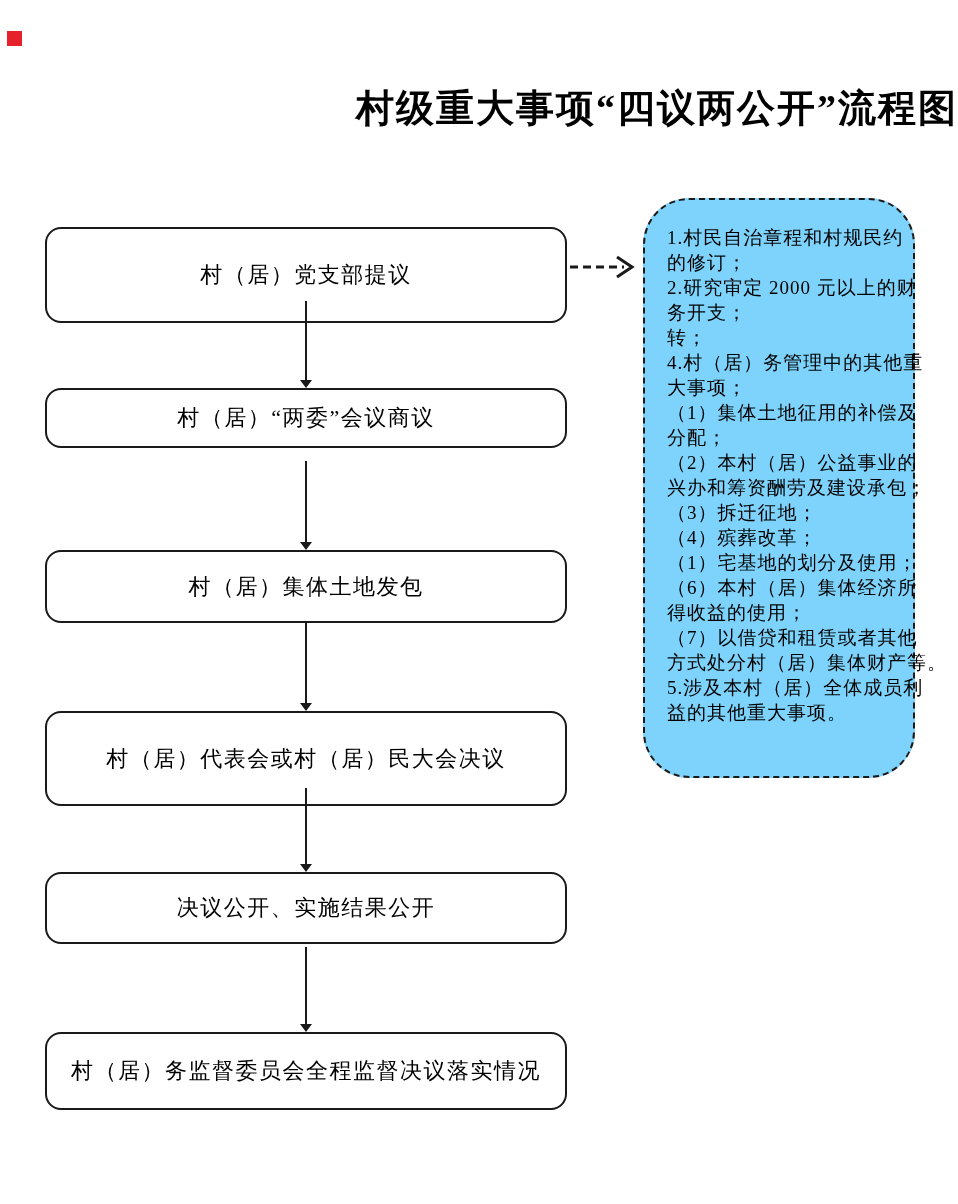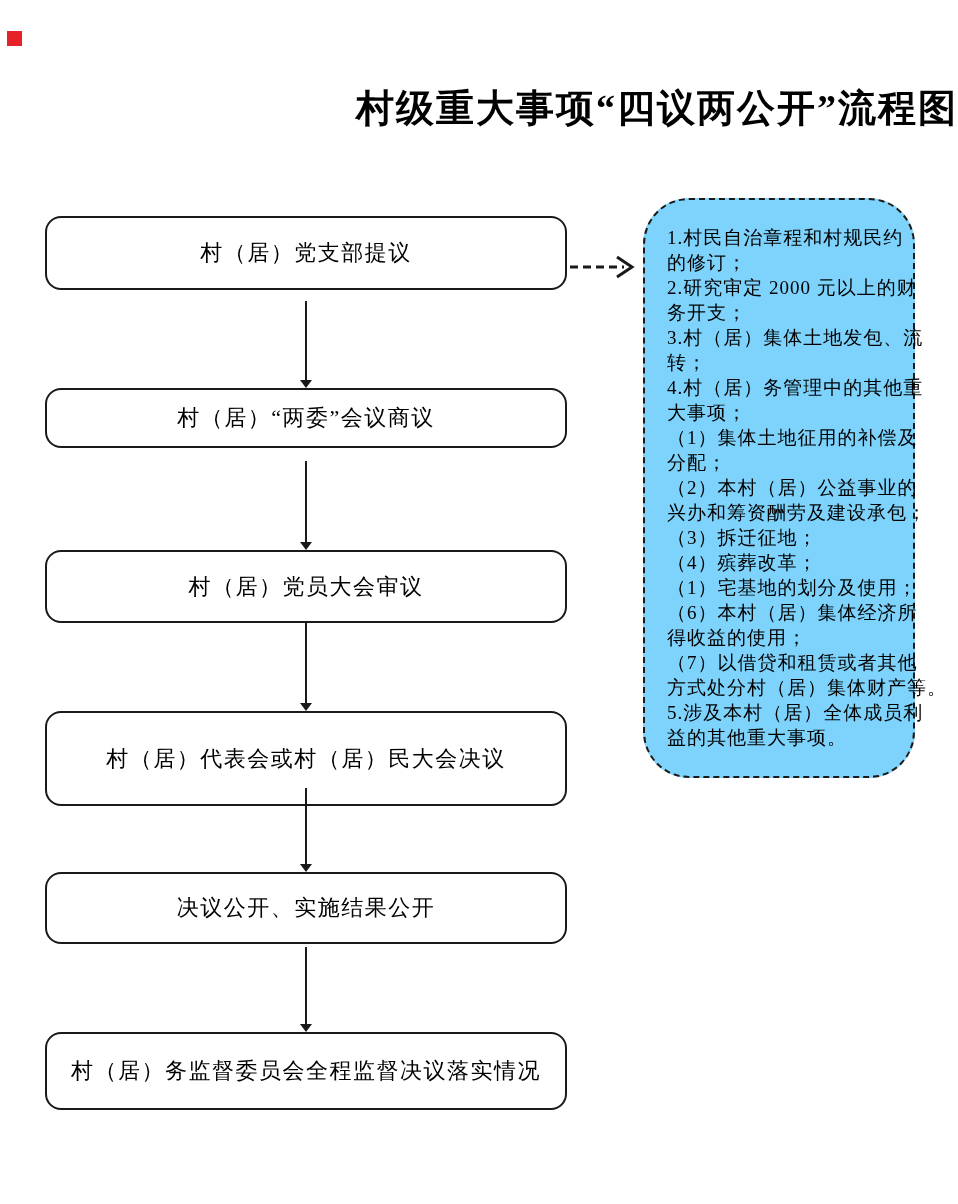--- a/index.html
+++ b/index.html
@@ -8,21 +8,21 @@
 
   .red-marker{position:absolute;left:7px;top:31px;width:15px;height:15px;}
 
   .title{position:absolute;left:0;top:84px;width:100%;margin:0;text-align:right;
          font-size:38px;font-weight:bold;letter-spacing:2px;line-height:48px;}
 
   .flow-box{position:absolute;left:45px;width:522px;box-sizing:border-box;
             border:2px solid #1a1a1a;border-radius:16px;background:#fff;
             display:flex;align-items:center;justify-content:center;
             font-size:22px;letter-spacing:1.5px;text-align:center;}
-  .s1{top:216px;height:74px}
+  .s1{top:227px;height:96px}
   .s2{top:388px;height:60px}
   .s3{top:550px;height:73px}
   .s4{top:711px;height:95px}
   .s5{top:872px;height:72px}
   .s6{top:1032px;height:78px}
 
   .v-arrow{position:absolute;left:300px;width:12px;}
   .a1{top:301px;height:87px}
   .a2{top:461px;height:89px}
   .a3{top:623px;height:88px}
@@ -49,21 +49,21 @@
 
   <h1 class="title">村级重大事项“四议两公开”流程图</h1>
 
   <div class="flow-box s1">
     <span>村（居）党支部提议</span>
   </div>
   <div class="flow-box s2">
     <span>村（居）“两委”会议商议</span>
   </div>
   <div class="flow-box s3">
-    <span>村（居）党员大会审议</span>
+    <span>村（居）集体土地发包</span>
   </div>
   <div class="flow-box s4">
     <span>村（居）代表会或村（居）民大会决议</span>
   </div>
   <div class="flow-box s5">
     <span>决议公开、实施结果公开</span>
   </div>
   <div class="flow-box s6">
     <span>村（居）务监督委员会全程监督决议落实情况</span>
   </div>
@@ -92,21 +92,20 @@
   <svg class="dashed-arrow" viewBox="0 0 74 26" xmlns="http://www.w3.org/2000/svg">
     <line x1="1" y1="13" x2="55" y2="13" stroke="#1a1a1a" stroke-width="3" stroke-dasharray="8 5"></line>
     <polyline points="48,3 63,13 48,23" fill="none" stroke="#1a1a1a" stroke-width="3"></polyline>
   </svg>
 
   <div class="side-panel">
     <div class="panel-line">1.村民自治章程和村规民约</div>
     <div class="panel-line">的修订；</div>
     <div class="panel-line">2.研究审定 2000 元以上的财</div>
     <div class="panel-line">务开支；</div>
-    <div class="panel-line">3.村（居）集体土地发包、流</div>
     <div class="panel-line">转；</div>
     <div class="panel-line">4.村（居）务管理中的其他重</div>
     <div class="panel-line">大事项；</div>
     <div class="panel-line">（1）集体土地征用的补偿及</div>
     <div class="panel-line">分配；</div>
     <div class="panel-line">（2）本村（居）公益事业的</div>
     <div class="panel-line">兴办和筹资酬劳及建设承包；</div>
     <div class="panel-line">（3）拆迁征地；</div>
     <div class="panel-line">（4）殡葬改革；</div>
     <div class="panel-line">（1）宅基地的划分及使用；</div>

